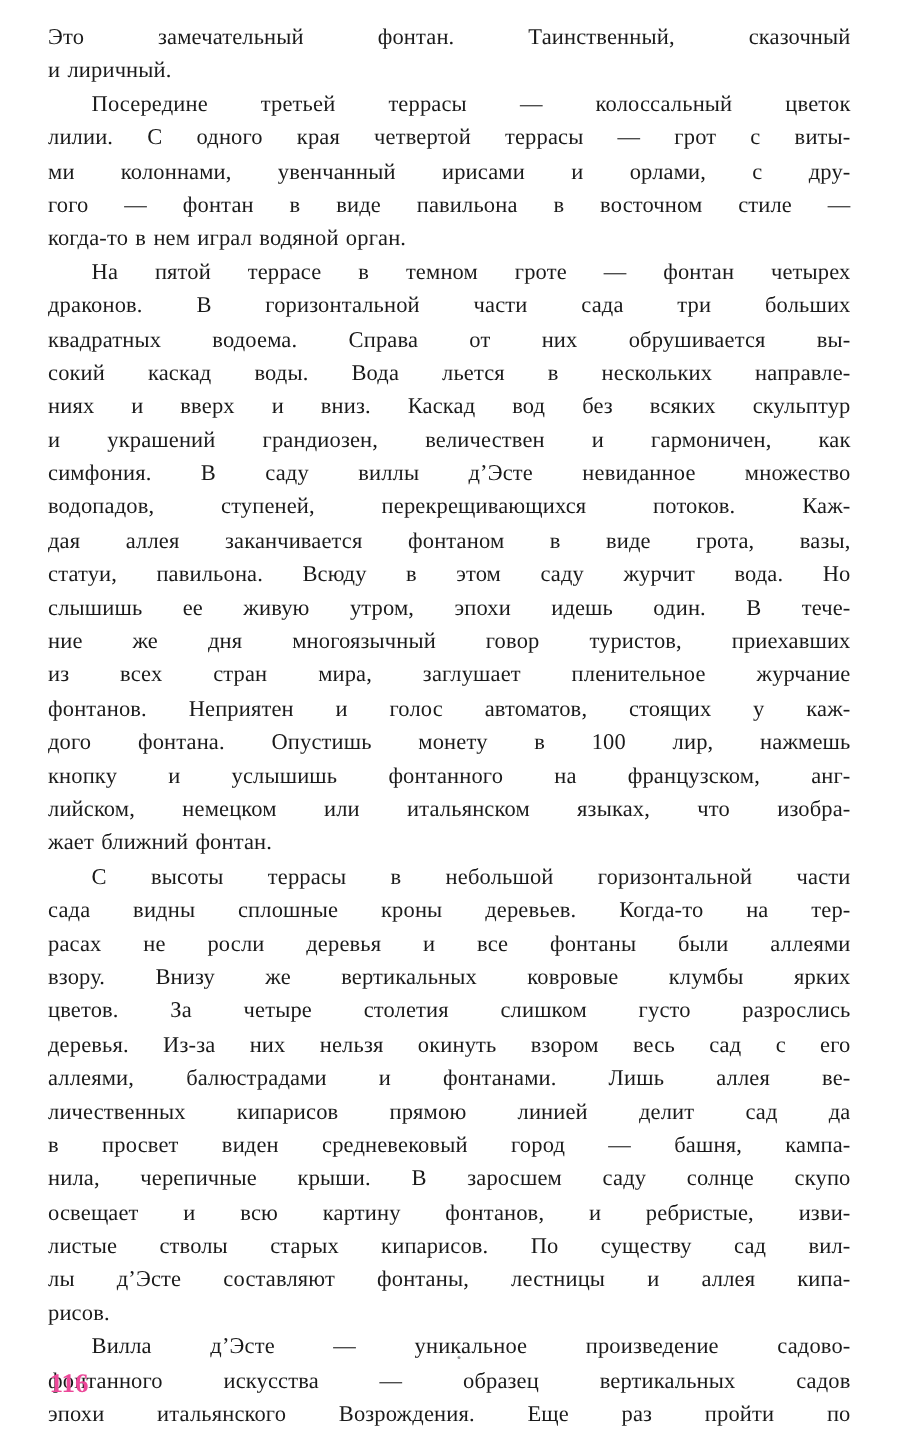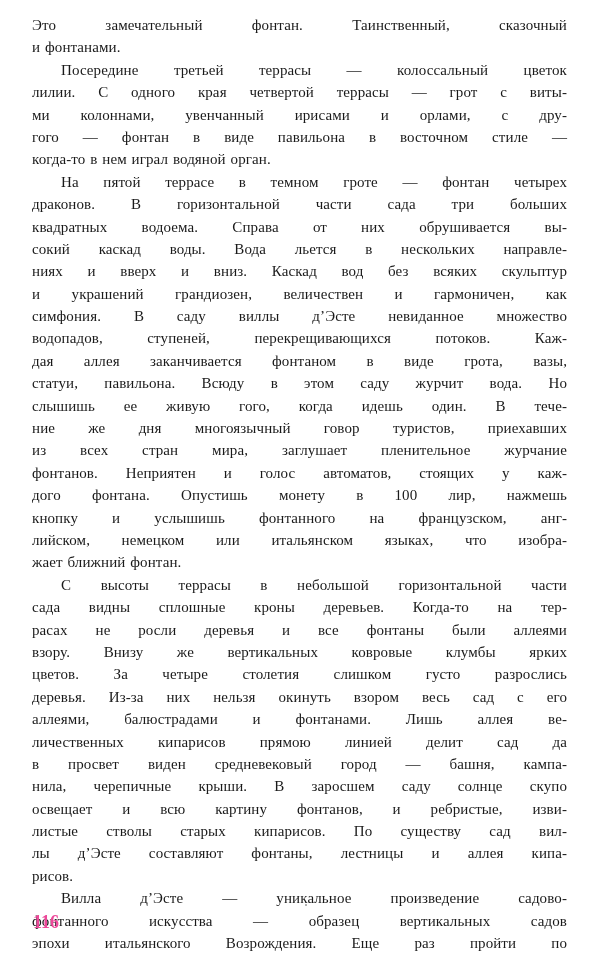--- a/index.html
+++ b/index.html
@@ -57,21 +57,21 @@
       border-radius: 1px;
     }
   </style>
 </head>
 <body>
 
 <div class="page">
 
   <div>
     <span class="line">Это замечательный фонтан. Таинственный, сказочный</span>
-    <span class="line last">и фонтанами.</span>
+    <span class="line last">и лиричный.</span>
   </div>
 
   <div>
     <span class="line indent">Посередине третьей террасы — колоссальный цветок</span>
     <span class="line">лилии. С одного края четвертой террасы — грот с виты-</span>
     <span class="line">ми колоннами, увенчанный ирисами и орлами, с дру-</span>
     <span class="line">гого — фонтан в виде павильона в восточном стиле —</span>
     <span class="line last">когда-то в нем играл водяной орган.</span>
   </div>
 
@@ -79,21 +79,21 @@
     <span class="line indent">На пятой террасе в темном гроте — фонтан четырех</span>
     <span class="line">драконов. В горизонтальной части сада три больших</span>
     <span class="line">квадратных водоема. Справа от них обрушивается вы-</span>
     <span class="line">сокий каскад воды. Вода льется в нескольких направле-</span>
     <span class="line">ниях и вверх и вниз. Каскад вод без всяких скульптур</span>
     <span class="line">и украшений грандиозен, величествен и гармоничен, как</span>
     <span class="line">симфония. В саду виллы д’Эсте невиданное множество</span>
     <span class="line">водопадов, ступеней, перекрещивающихся потоков. Каж-</span>
     <span class="line">дая аллея заканчивается фонтаном в виде грота, вазы,</span>
     <span class="line">статуи, павильона. Всюду в этом саду журчит вода. Но</span>
-    <span class="line">слышишь ее живую гого, когда идешь один. В тече-</span>
+    <span class="line">слышишь ее живую утром, эпохи идешь один. В тече-</span>
     <span class="line">ние же дня многоязычный говор туристов, приехавших</span>
     <span class="line">из всех стран мира, заглушает пленительное журчание</span>
     <span class="line">фонтанов. Неприятен и голос автоматов, стоящих у каж-</span>
     <span class="line">дого фонтана. Опустишь монету в 100 лир, нажмешь</span>
     <span class="line">кнопку и услышишь фонтанного на французском, анг-</span>
     <span class="line">лийском, немецком или итальянском языках, что изобра-</span>
     <span class="line last">жает ближний фонтан.</span>
   </div>
 
   <div>

